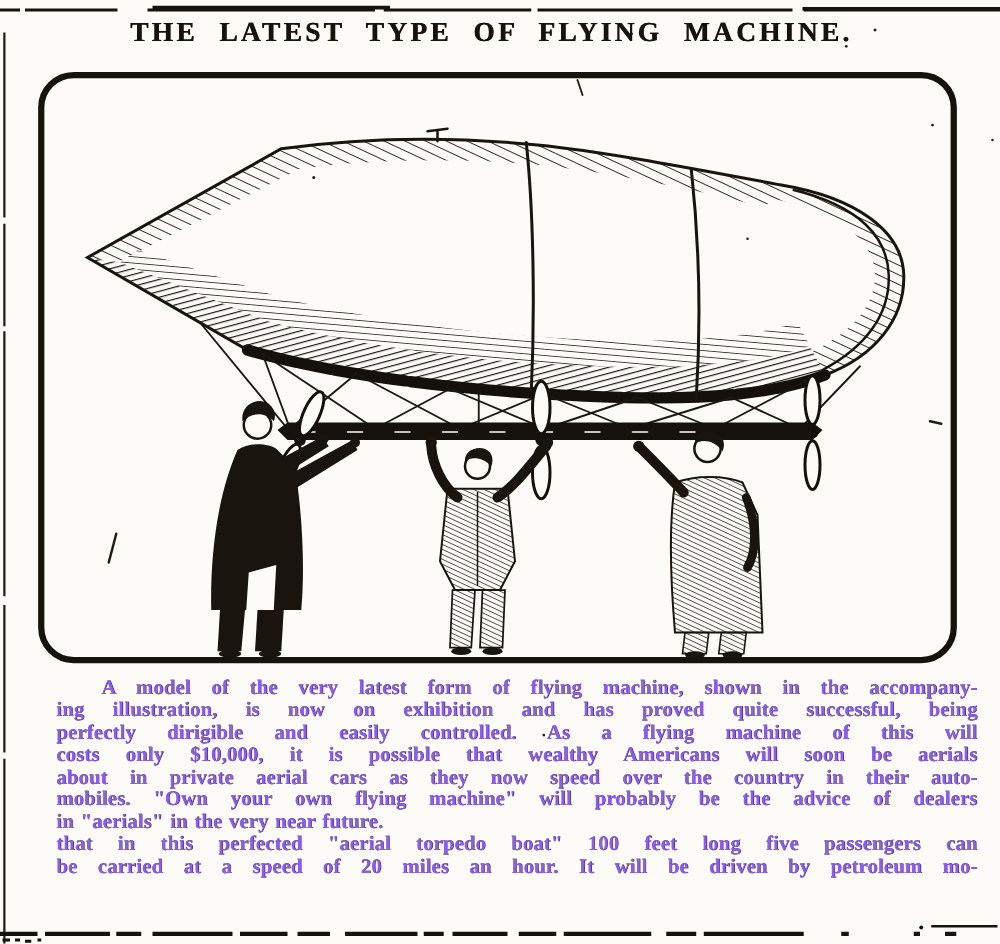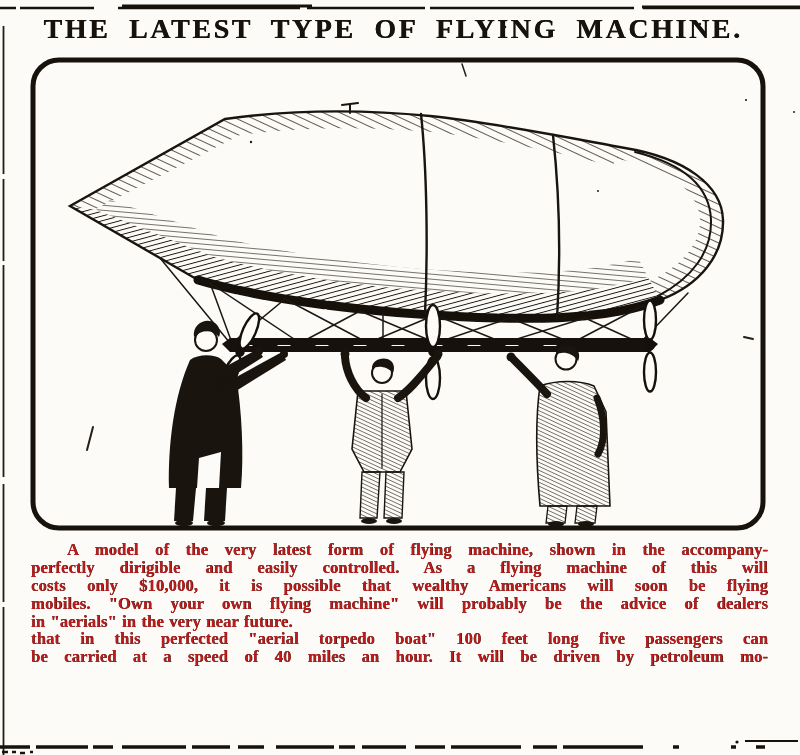--- a/index.html
+++ b/index.html
@@ -4,27 +4,27 @@
 <style>
   html,body{margin:0;padding:0;}
   body{
     width:800px;height:755px;position:relative;overflow:hidden;
     background:#fcfbf7;
     font-family:"Liberation Serif", serif;
   }
   #art{position:absolute;left:0;top:0;width:800px;height:755px;}
   #headline{
     position:absolute;top:13px;left:0;width:786px;text-align:center;
-    font-weight:700;font-size:28px;letter-spacing:2.6px;word-spacing:9px;
+    font-weight:700;font-size:22px;letter-spacing:2.6px;word-spacing:9px;
     color:#17120c;text-shadow:0.4px 0 0 #17120c;
     white-space:nowrap;
   }
   #article{
-    position:absolute;left:31px;top:541px;width:737px;
-    color:#b91c1c;
+    position:absolute;left:45px;top:541px;width:737px;
+    color:#8b5cf6;
   }
   .tl{
     font-weight:700;font-size:16.5px;line-height:17.9px;height:17.9px;
     text-align:justify;text-align-last:justify;
     letter-spacing:0.15px;word-spacing:1px;
     text-shadow:0.35px 0 0 #1d1610;
     white-space:nowrap; 
   }
   .tl.indent{text-indent:36px;}
   .tl.end{text-align-last:left;}
@@ -180,19 +180,21 @@
     <path d="M745,741 H798" stroke-width="2"></path>
     <circle cx="737" cy="742" r="1.6" fill="#17120c" stroke="none"></circle>
     <path d="M2,752 h6 M12,752 h4 M20,753 h5 M30,752 h3" stroke-width="2.4"></path>
   </g>
 </svg>
 
 <div id="headline">THE LATEST TYPE OF FLYING MACHINE.</div>
 
 <div id="article">
   <div class="tl indent">A model of the very latest form of flying machine, shown in the accompany-</div>
+  <div class="tl">ing illustration, is now on exhibition and has proved quite successful, being</div>
   <div class="tl">perfectly dirigible and easily controlled.  As a flying machine of this will</div>
-  <div class="tl">costs only $10,000, it is possible that wealthy Americans will soon be flying</div>
+  <div class="tl">costs only $10,000, it is possible that wealthy Americans will soon be aerials</div>
+  <div class="tl">about in private aerial cars as they now speed over the country in their auto-</div>
   <div class="tl">mobiles.  "Own your own flying machine" will probably be the advice of dealers</div>
   <div class="tl end">in "aerials" in the very near future.</div>
   <div class="tl">that in this perfected "aerial torpedo boat" 100 feet long five passengers can</div>
-  <div class="tl">be carried at a speed of 40 miles an hour.  It will be driven by petroleum mo-</div>
+  <div class="tl">be carried at a speed of 20 miles an hour.  It will be driven by petroleum mo-</div>
 </div>
 
 </body></html>

